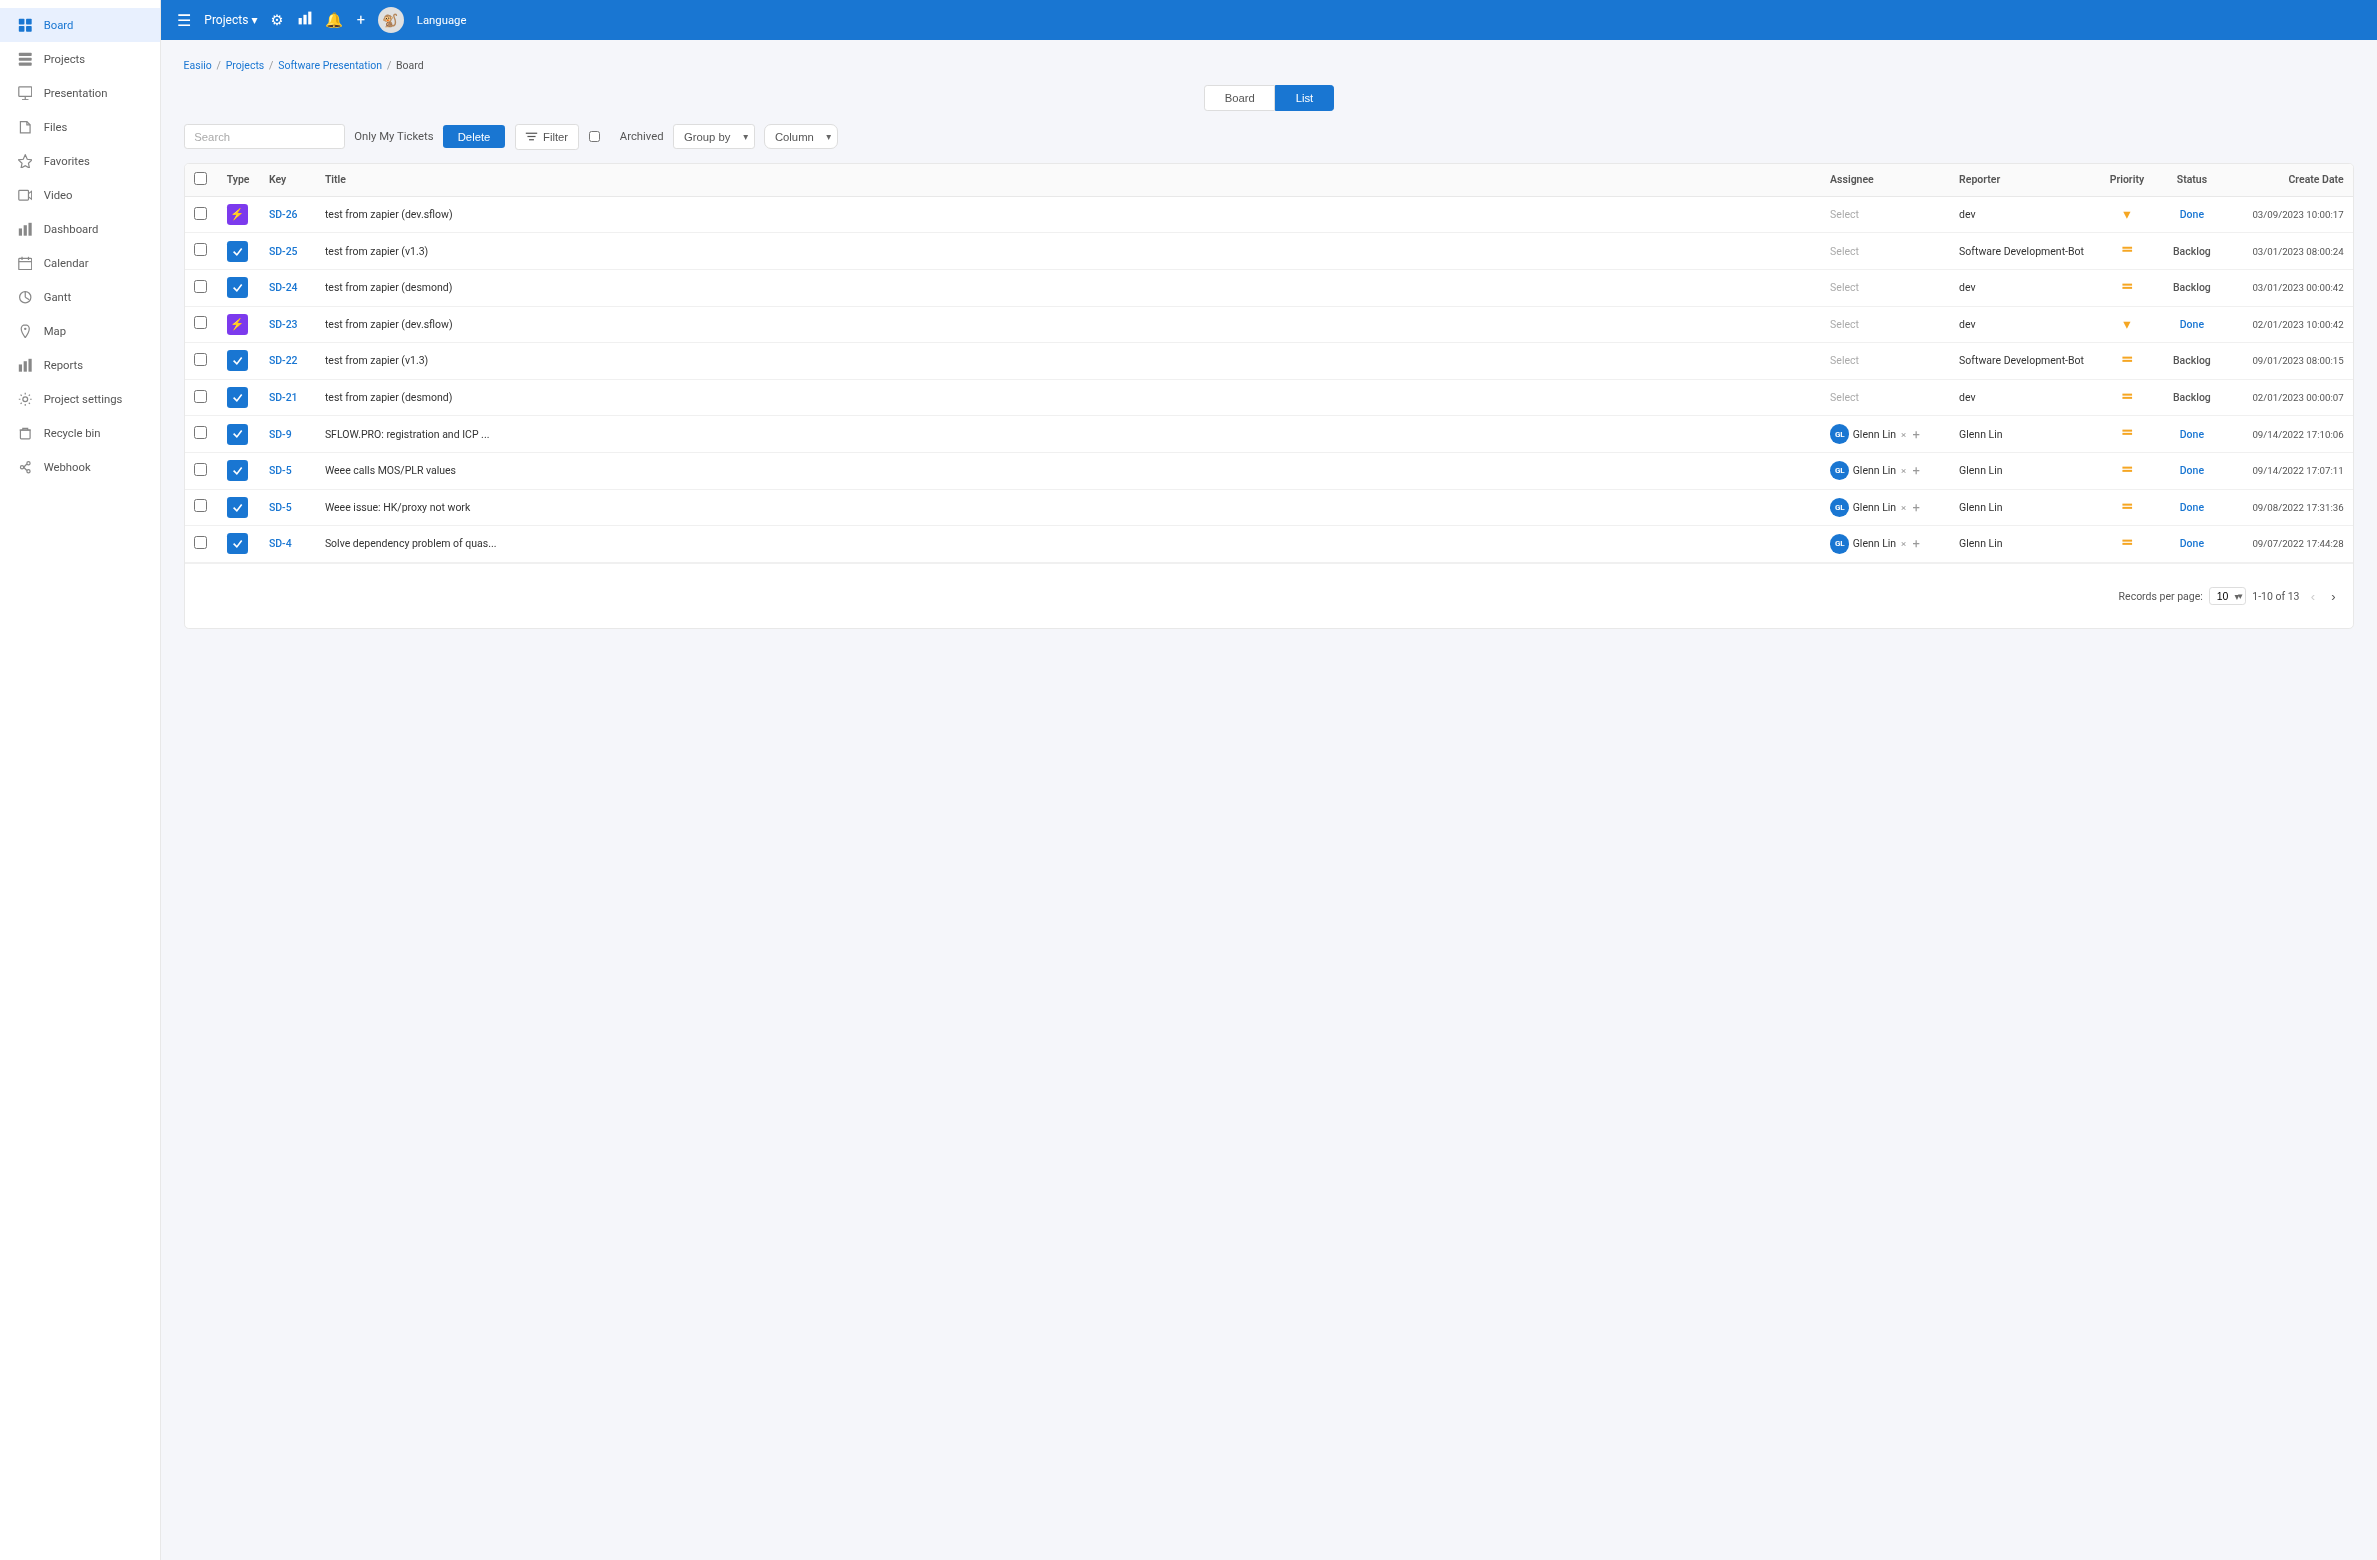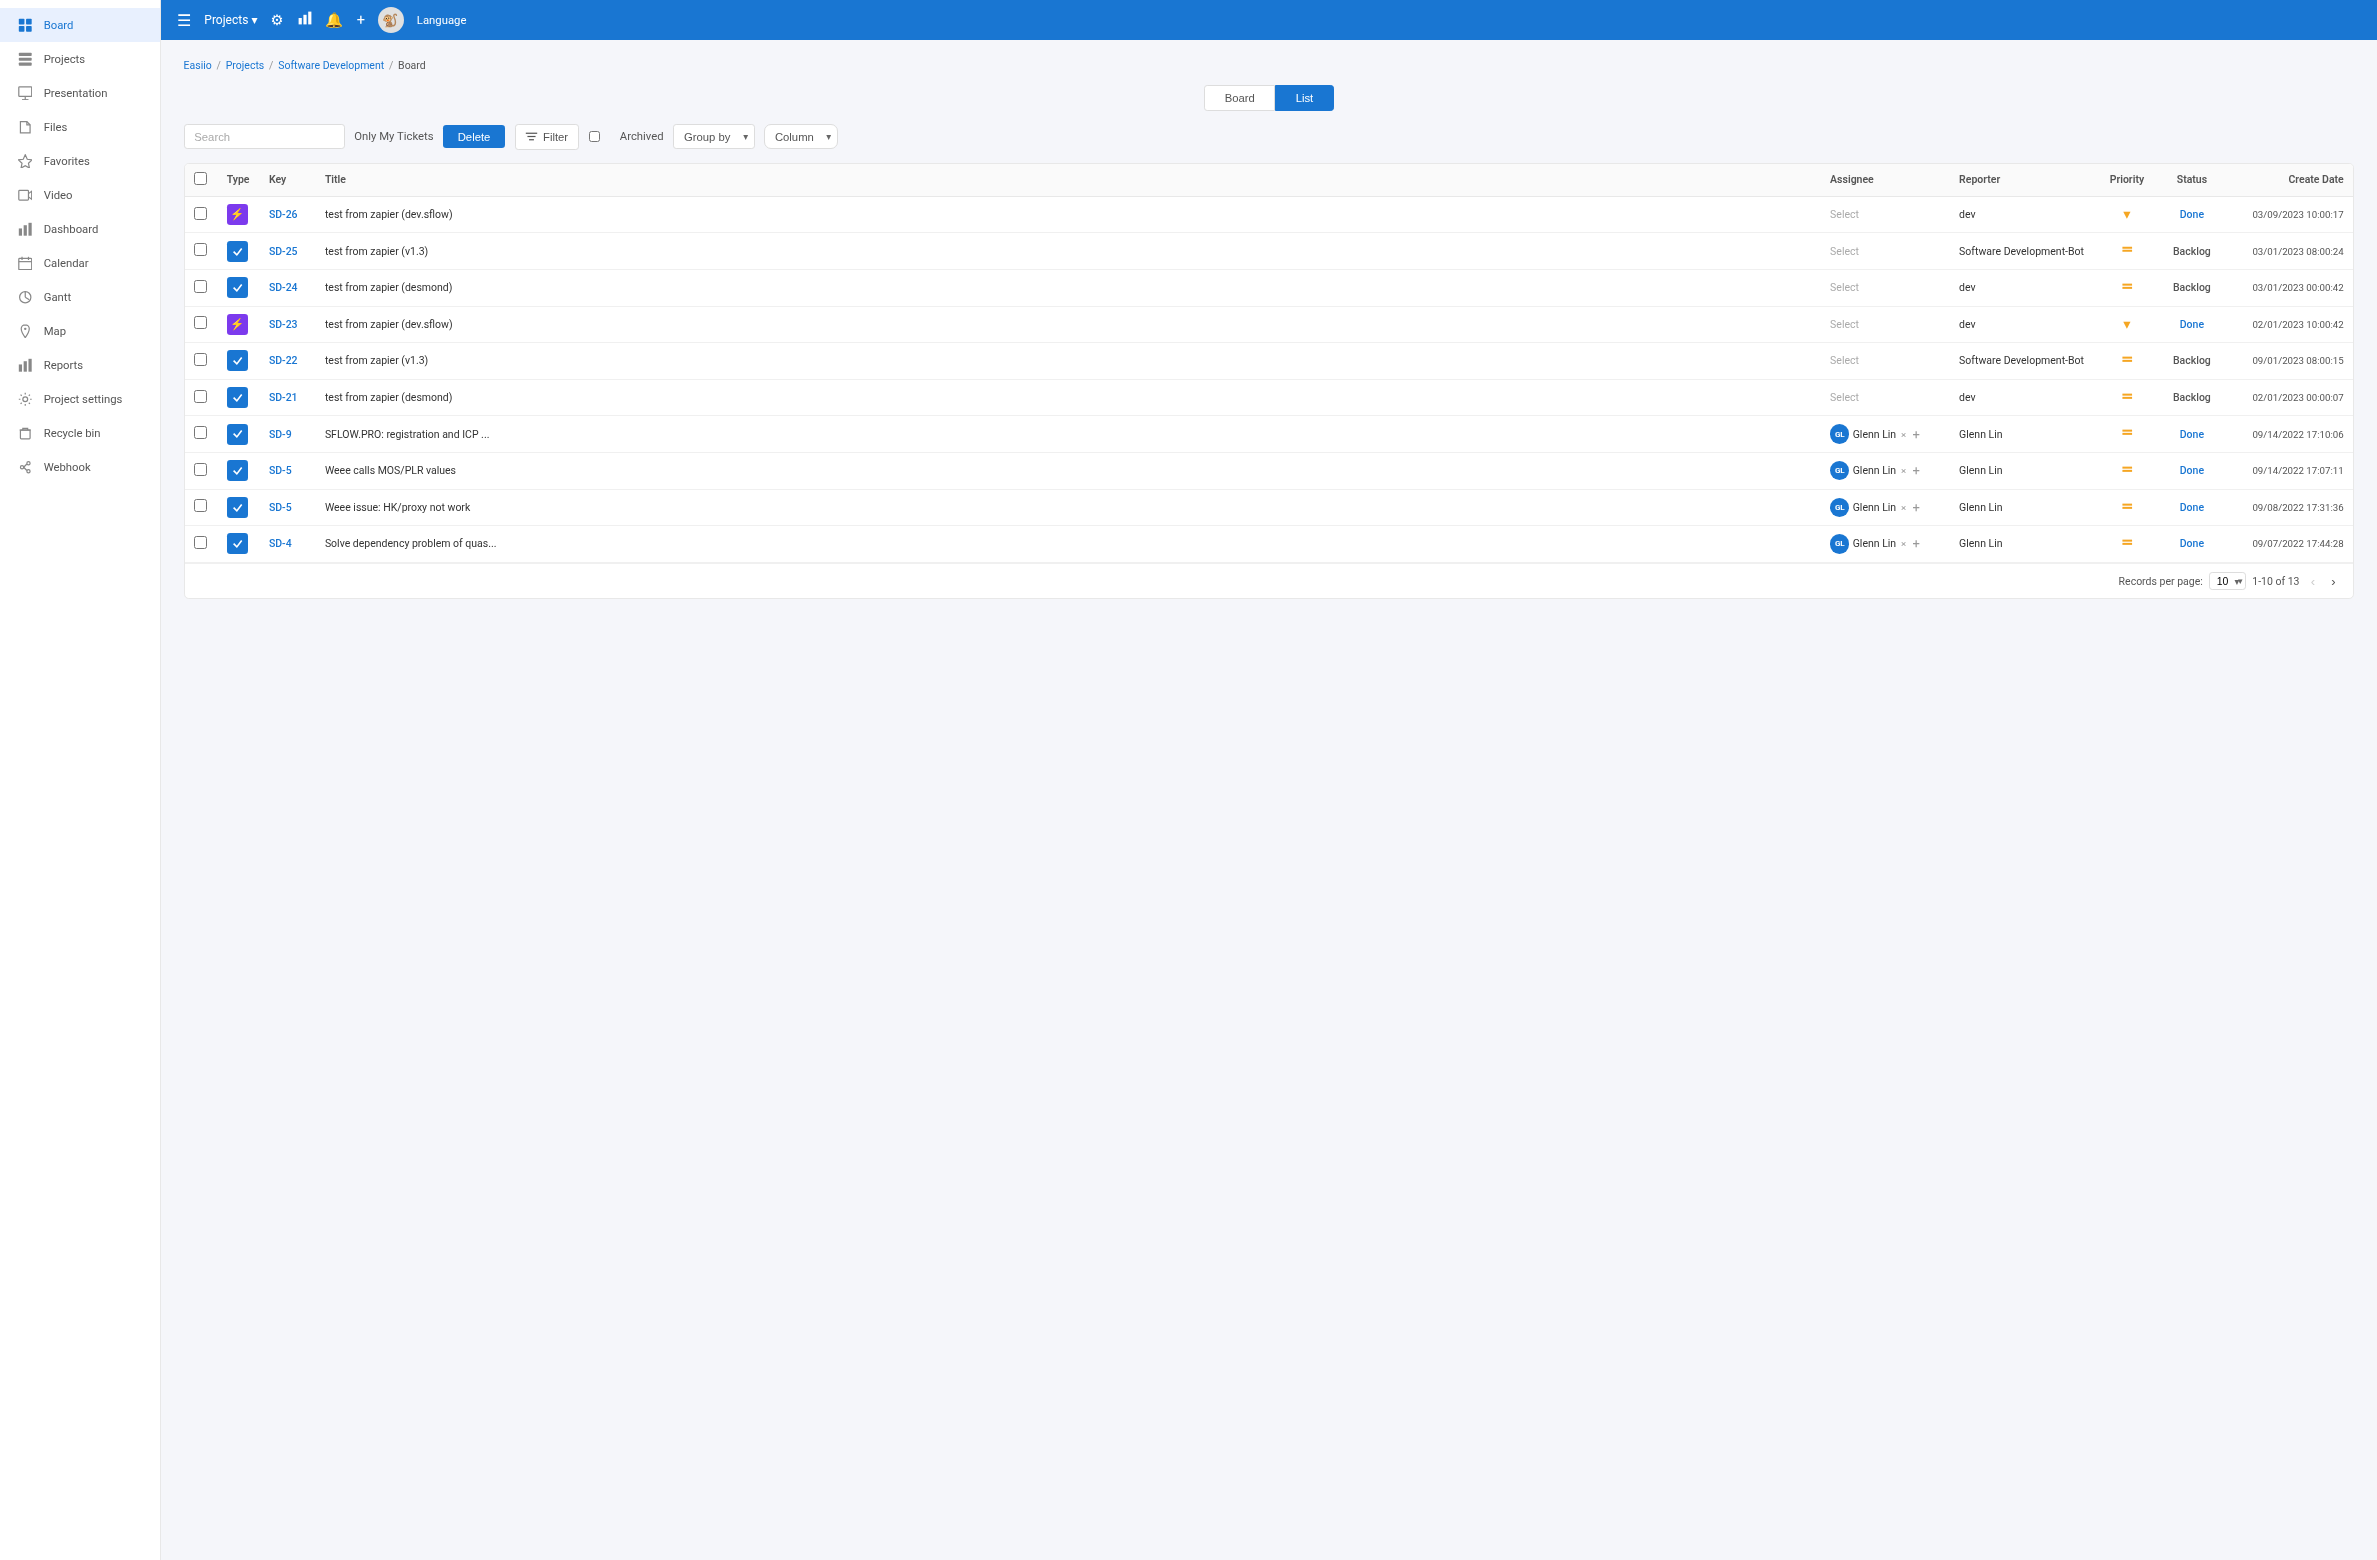--- a/index.html
+++ b/index.html
@@ -77,21 +77,21 @@
     .assignee-name { font-size: 10.5px; color: #333; }
     .remove-btn { font-size: 9.7px; color: #999; cursor: pointer; margin-left: 1.6px; }
     .add-btn { font-size: 13px; color: #999; cursor: pointer; margin-left: 3.2px; }
 
     .status-done { color: #1976d2; font-weight: 500; font-size: 10.5px; }
     .status-backlog { color: #555; font-weight: 500; font-size: 10.5px; }
 
     .date-text { font-size: 9.7px; color: #555; }
 
     
-    .pagination { display: flex; align-items: center; justify-content: flex-end; padding: 8px 13px; font-size: 10.5px; color: #555; gap: 6.5px; border-top: 0.8px solid #f0f0f0; }
+    .pagination { display: flex; align-items: center; justify-content: flex-end; padding: 23px 13px; font-size: 10.5px; color: #555; gap: 6.5px; border-top: 0.8px solid #f0f0f0; }
     .page-select { padding: 2.4px 16px 2.4px 6.5px; border: 0.8px solid #ddd; border-radius: 3.2px; font-size: 10.5px; appearance: none; background: #fff; cursor: pointer; }
     .page-nav { background: none; border: none; cursor: pointer; font-size: 13px; color: #555; padding: 1.6px 4.8px; }
     .page-nav:disabled { color: #ccc; cursor: default; }
   </style>
 </head>
 <body>
 
 <div class="sidebar">
   <div class="sidebar-item active">
     <span class="sidebar-icon">
@@ -257,21 +257,21 @@
     </div>
   </div>
 
   <div class="content">
 
     <div class="breadcrumb">
       <span>Easiio</span>
       <span class="breadcrumb-sep">/</span>
       <span>Projects</span>
       <span class="breadcrumb-sep">/</span>
-      <span>Software Development</span>
+      <span>Software Presentation</span>
       <span class="breadcrumb-sep">/</span>
       <span class="breadcrumb-active">Board</span>
     </div>
 
     <div class="view-toggle">
       <button class="btn-toggle">Board</button>
       <button class="btn-toggle active">List</button>
     </div>
 
     <div class="toolbar">

